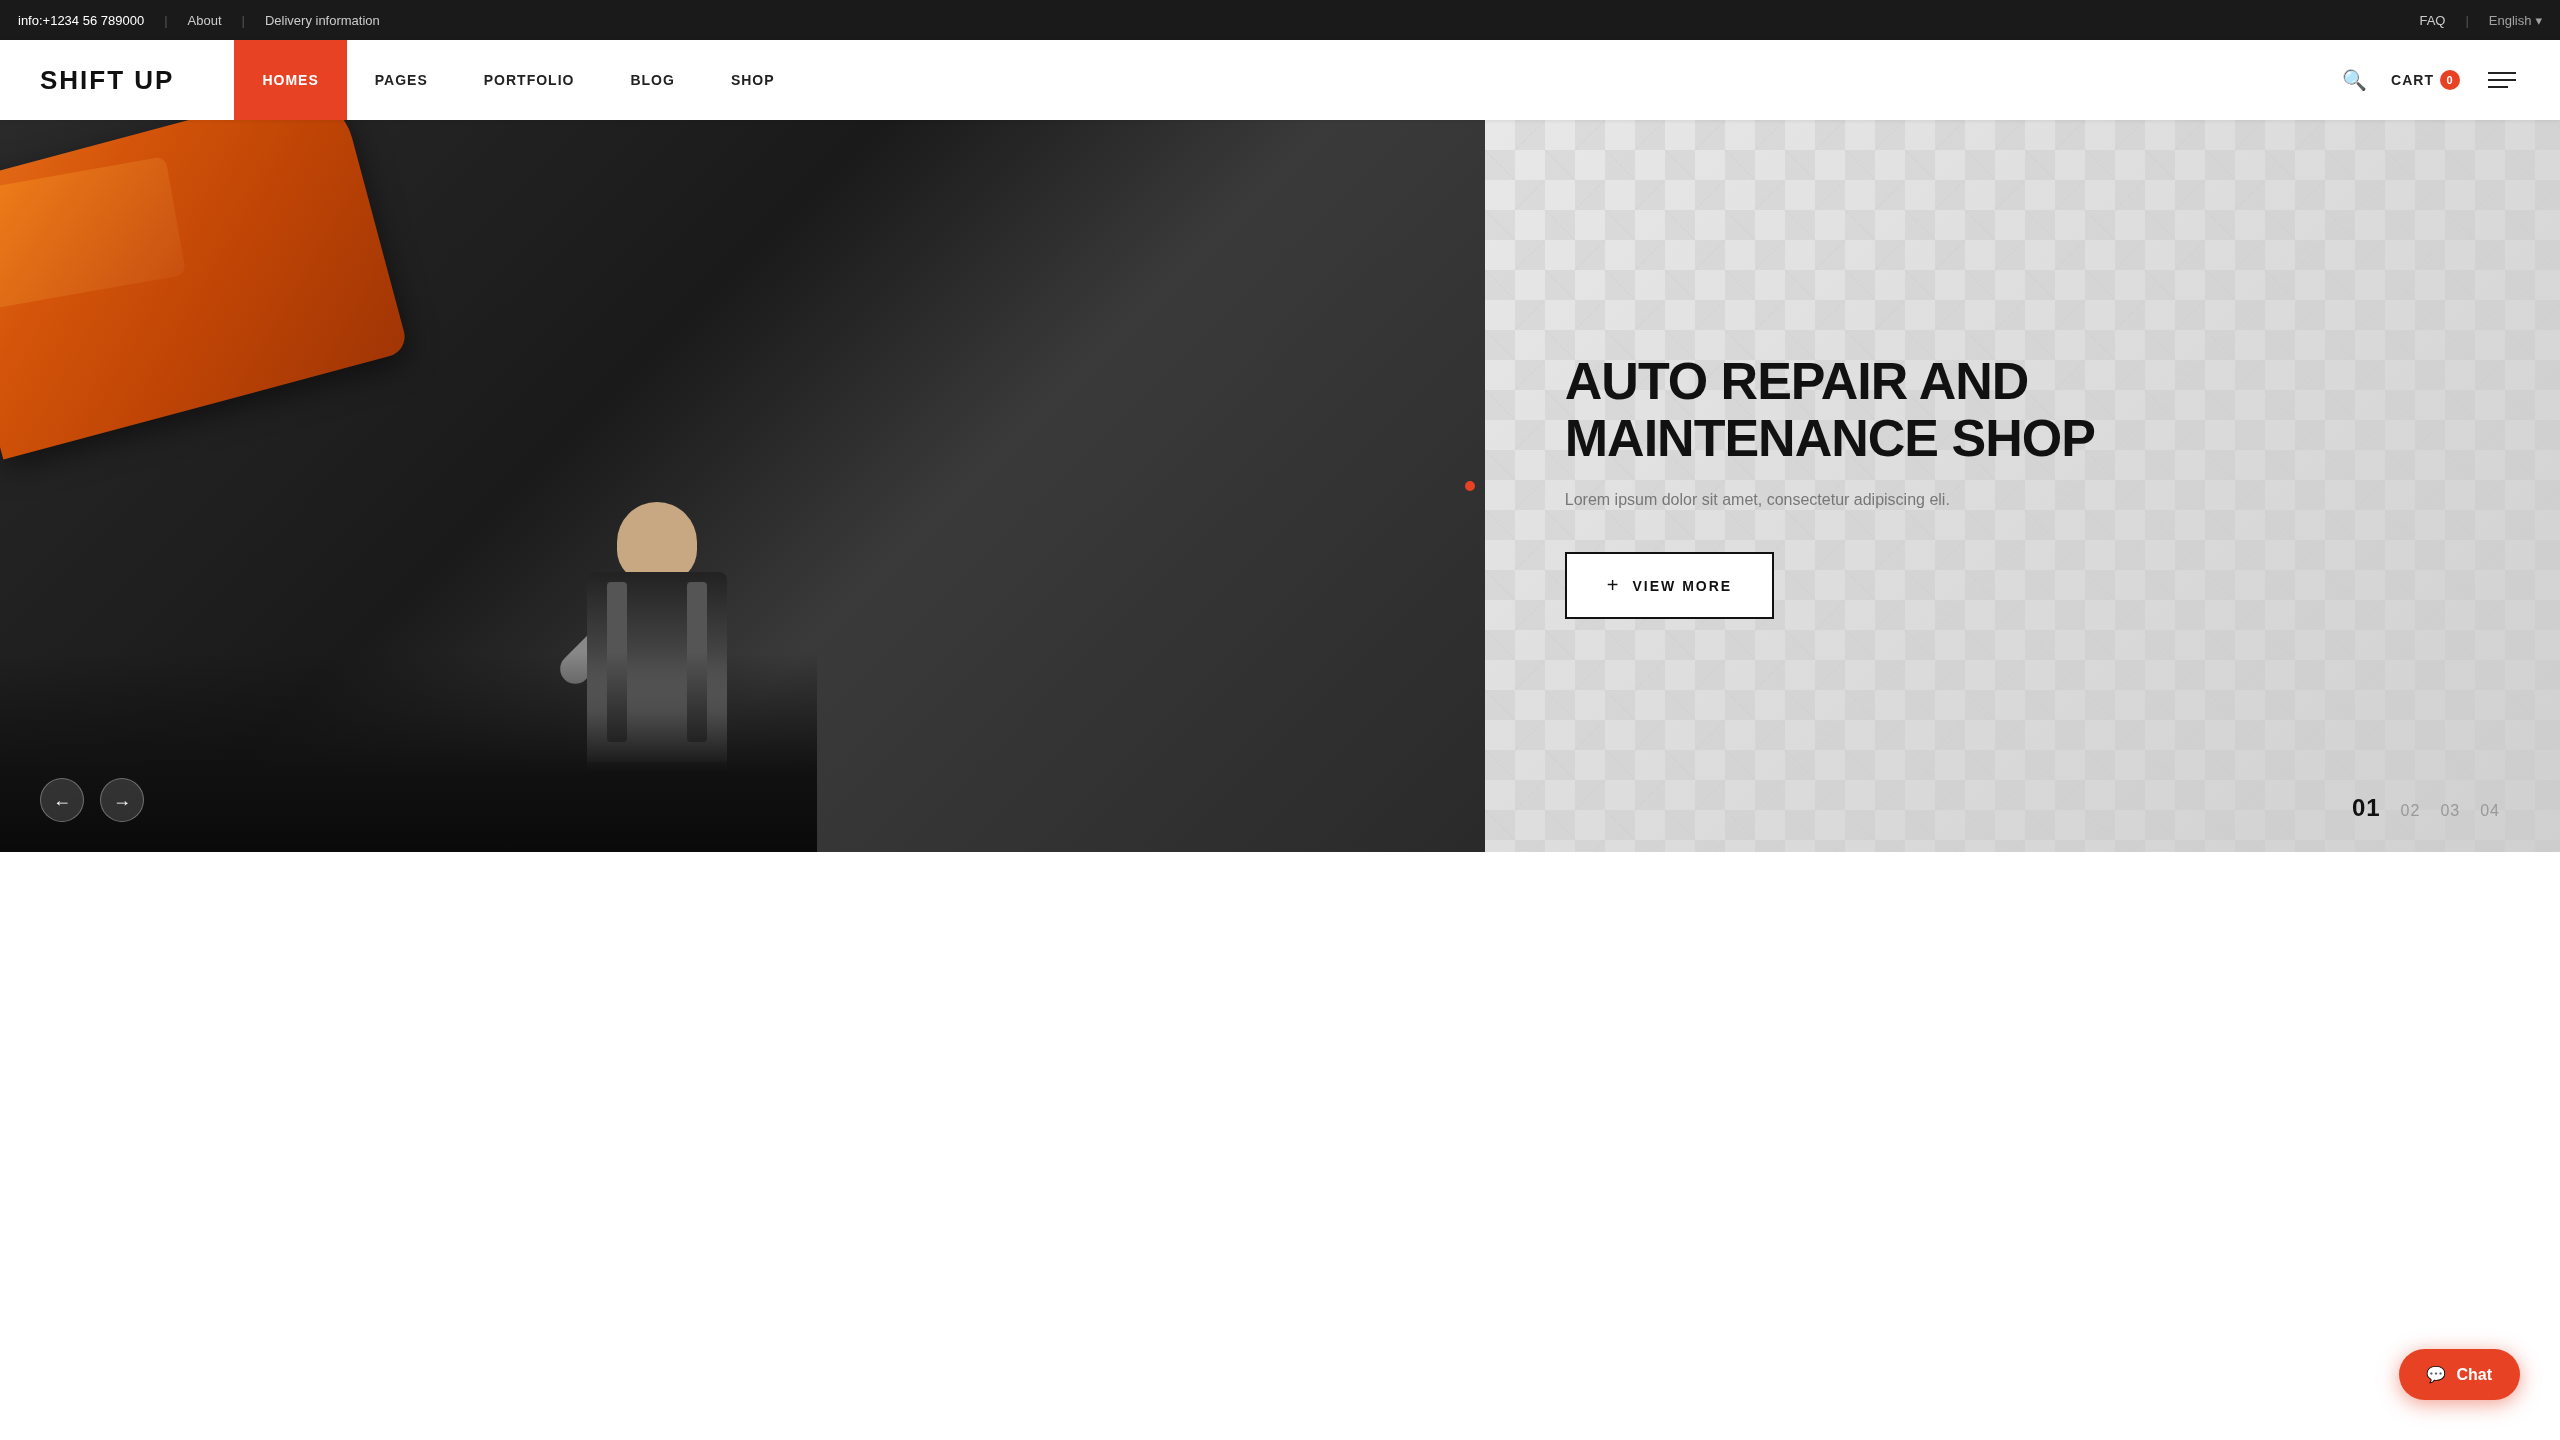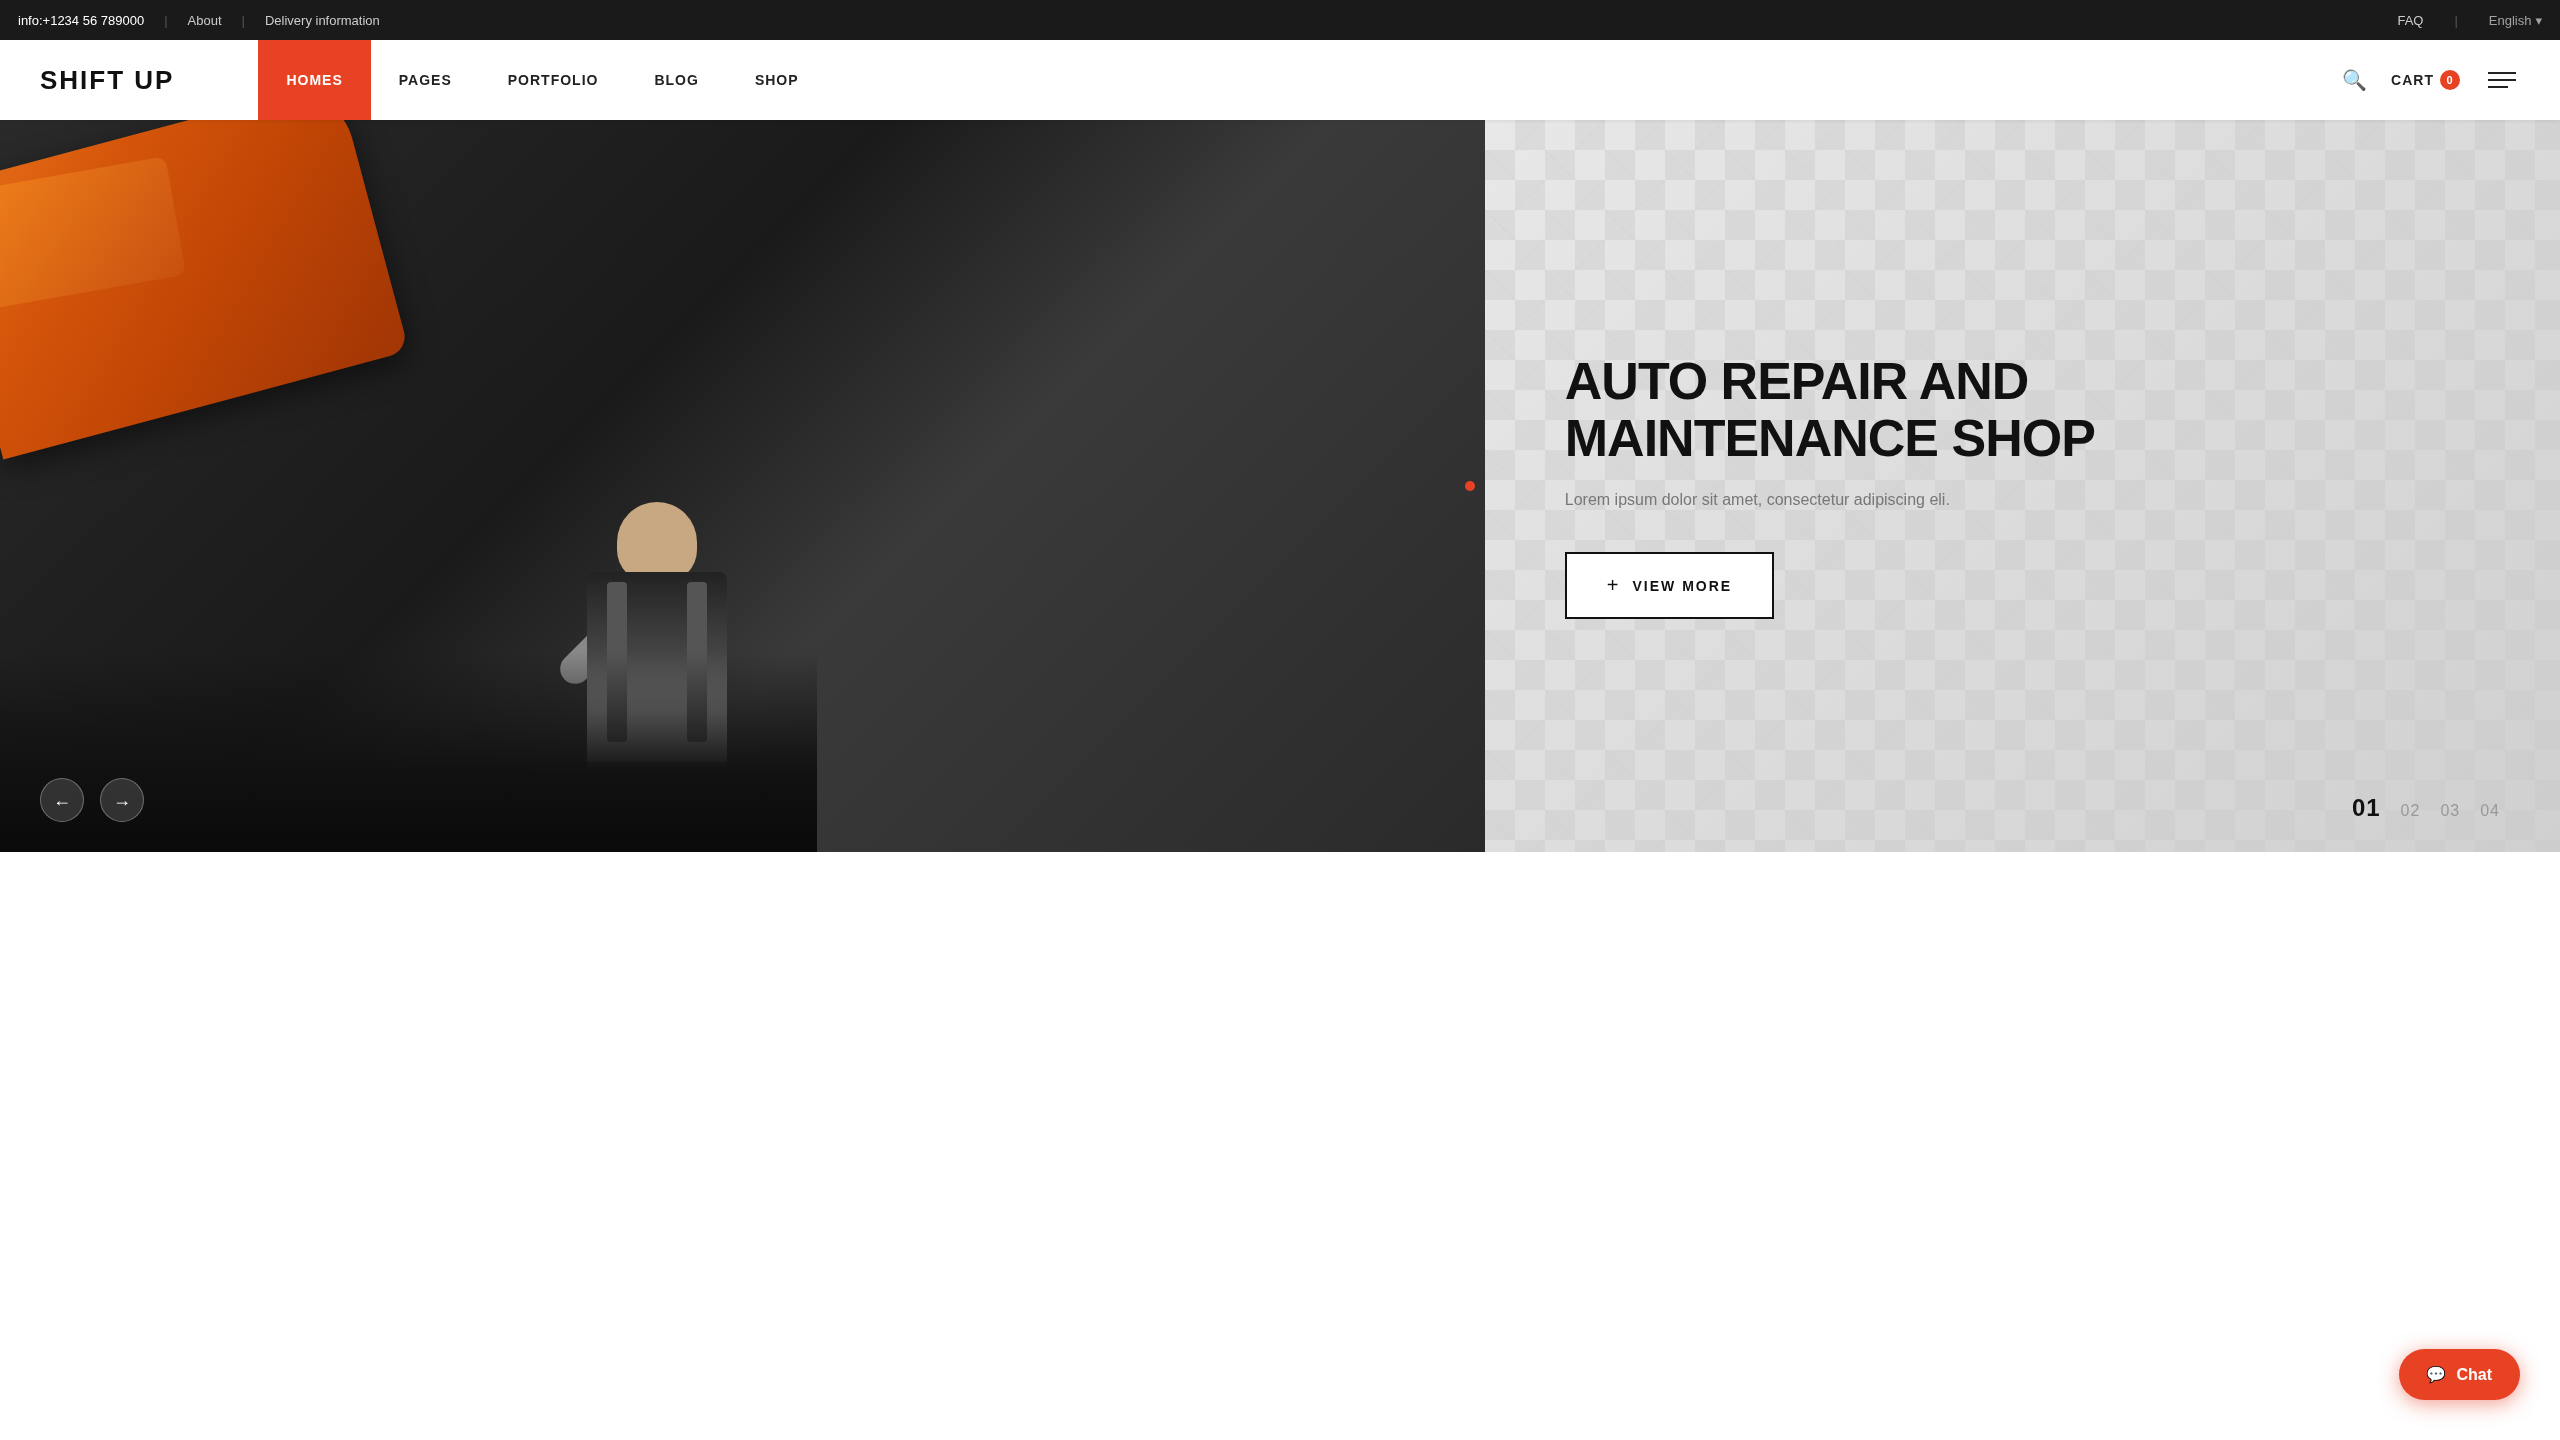--- a/index.html
+++ b/index.html
@@ -11,21 +11,21 @@
       color: #fff;
       display: flex;
       align-items: center;
       padding: 0 18px;
       height: 40px;
       font-size: 13px;
       gap: 20px;
     }
     .top-bar .sep { color: #555; }
     .top-bar a { color: #ccc; text-decoration: none; }
-    .top-bar .right { margin-left: auto; display: flex; align-items: center; gap: 31px; }
+    .top-bar .right { margin-left: auto; display: flex; align-items: center; gap: 20px; }
     .top-bar .lang { color: #a3a3a3; cursor: pointer; display: flex; align-items: flex-end; gap: 4px; }
 
     
     .navbar {
       background: #fff;
       display: flex;
       align-items: center;
       padding: 14px 40px;
       height: 80px;
       box-shadow: 0 1px 4px rgba(0,0,0,0.08);
@@ -56,21 +56,20 @@
       color: #222;
       font-size: 14px;
       font-weight: 700;
       letter-spacing: 1px;
       text-transform: uppercase;
       position: relative;
     }
     .nav-menu li.active a {
       background: #e84225;
       color: #fff;
-      margin-left: 24px;
     }
     .nav-right {
       display: flex;
       align-items: center;
       gap: 24px;
       margin-left: auto;
     }
     .search-icon-btn {
       background: none;
       border: none;

